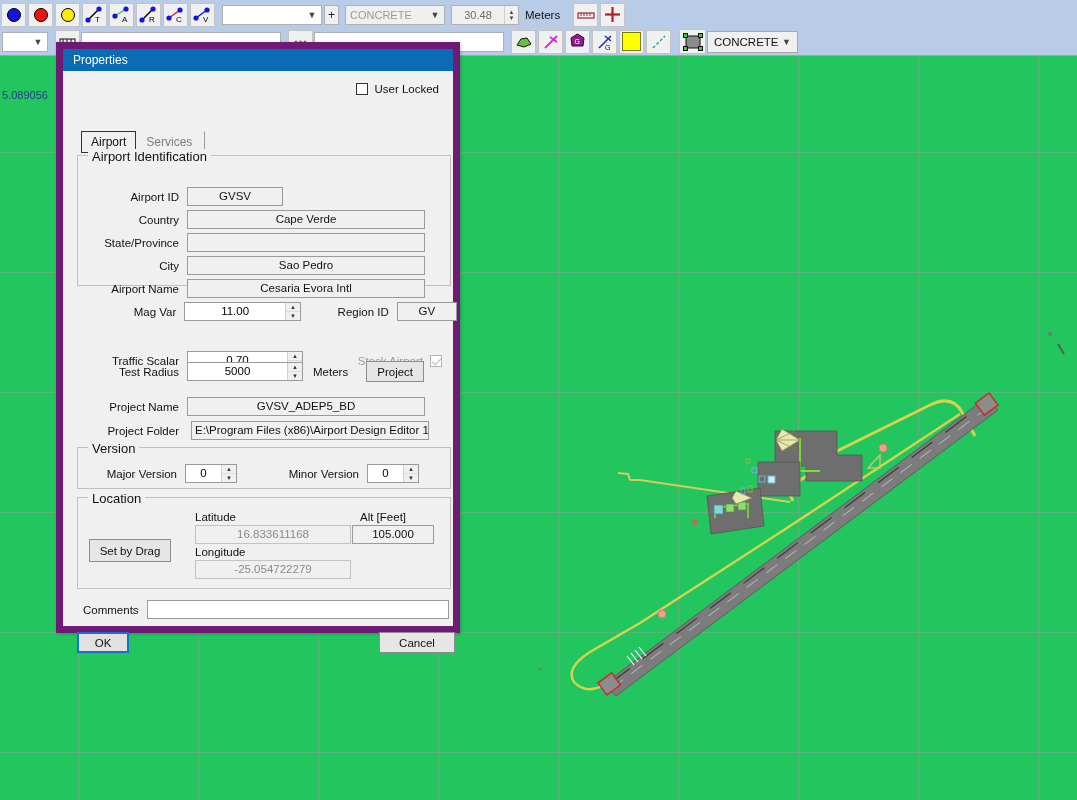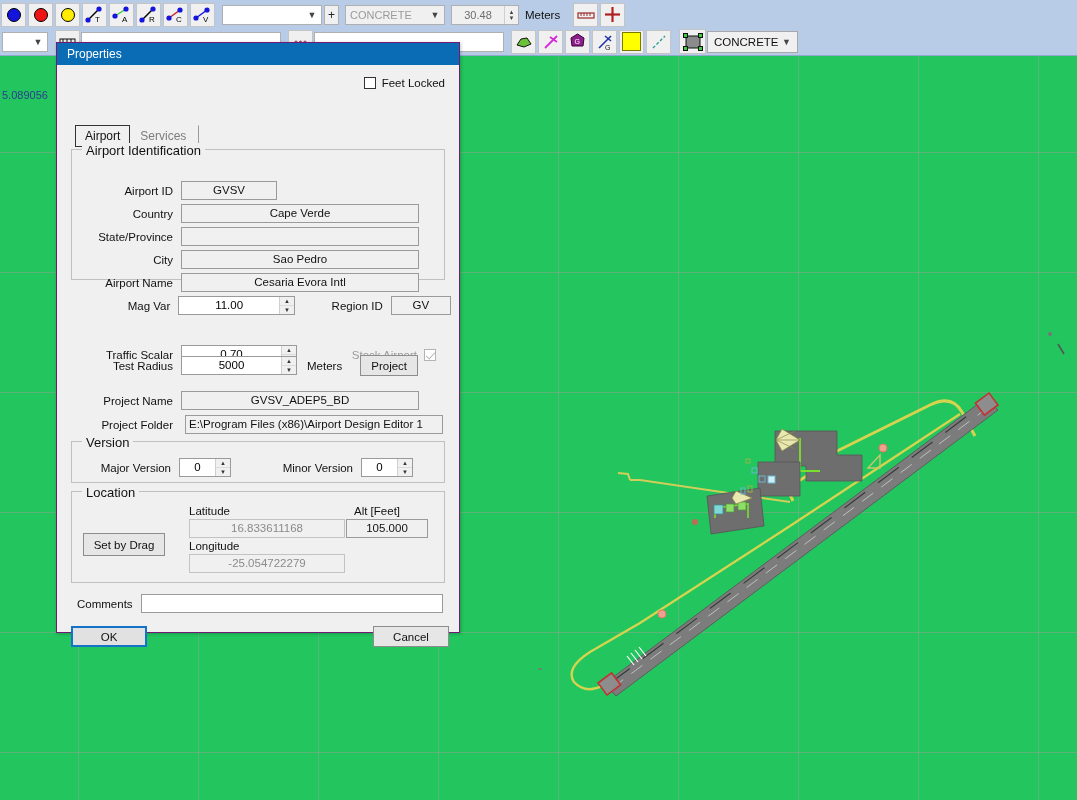--- a/index.html
+++ b/index.html
@@ -73,21 +73,21 @@
   .tb-text{font-size:11.5px;color:#111;margin:0 6px;}
   .tb-sel-combo{
     height:22px;min-width:88px;background:#f0f0f0;border:1px solid #a8a8a8;
     box-sizing:border-box;display:flex;align-items:center;padding:0 2px 0 6px;
     font-size:11.5px;color:#111;cursor:pointer;
   }
   .yellow-swatch{width:17px;height:17px;background:#ffff00;border:1px solid #7a7a00;}
   
   #dialog{
     position:absolute;left:56px;top:42px;width:404px;height:591px;
-    background:#f0f0f0;border:1px solid #701a75;box-sizing:border-box;
+    background:#f0f0f0;border:7px solid #701a75;box-sizing:border-box;
     box-shadow:1px 1px 3px rgba(0,0,0,.22);
   }
   #dlg-title{
     height:22px;background:#0a6cb4;color:#fff;display:flex;align-items:center;
     padding-left:10px;font-size:12px;
   }
   #dlg-body{position:relative;padding:0 10px;}
   .userlock{
     position:absolute;right:14px;top:12px;display:flex;align-items:center;gap:6px;
     font-size:11.5px;color:#111;
@@ -400,21 +400,21 @@
 
 <div id="dialog">
   <div id="dlg-title">
     <span>Properties</span>
   </div>
 
   <div id="dlg-body">
 
     <div class="userlock">
       <span class="chk"></span>
-      <span>Feet Locked</span>
+      <span>User Locked</span>
     </div>
 
     <div id="tabs">
       <div class="tab active">Airport</div>
       <div class="tab inactive">Services</div>
     </div>
 
     <div class="group" style="left:14px;top:84px;width:374px;height:131px;">
       <span class="legend">Airport Identification</span>
     </div>
@@ -483,21 +483,21 @@
       <span class="btn" style="width:58px;height:21px;margin-left:18px;">Project</span>
     </div>
 
     <div class="fld-row" style="left:24px;top:326px;width:370px;">
       <span class="fld-label" style="width:92px;">Project Name</span>
       <span class="fld-box" style="width:238px;margin-left:8px;">GVSV_ADEP5_BD</span>
     </div>
 
     <div class="fld-row" style="left:24px;top:350px;width:370px;">
       <span class="fld-label" style="width:92px;">Project Folder</span>
-      <span class="fld-box leftalign" style="width:258px;margin-left:12px;">E:\Program Files (x86)\Airport Design Editor 1</span>
+      <span class="fld-box leftalign" style="width:238px;margin-left:12px;">E:\Program Files (x86)\Airport Design Editor 1</span>
     </div>
 
     <div class="group" style="left:14px;top:376px;width:374px;height:42px;padding-left:20px;">
       <span class="legend">Version</span>
     </div>
     <div class="fld-row" style="left:20px;top:393px;width:380px;">
       <span class="fld-label" style="width:94px;">Major Version</span>
       <span class="spinbox" style="width:52px;margin-left:8px;">
         <span class="val">0</span>
         <span class="spn">
@@ -526,17 +526,17 @@
     <span class="fld-box readonly" style="position:absolute;left:132px;top:489px;width:156px;">-25.054722279</span>
 
     <span class="fld-label" style="position:absolute;left:297px;top:440px;">Alt [Feet]</span>
     <span class="fld-box" style="position:absolute;left:289px;top:454px;width:82px;">105.000</span>
 
     <span class="btn" style="position:absolute;left:26px;top:468px;width:82px;height:23px;">Set by Drag</span>
 
     <span class="fld-label" style="position:absolute;left:20px;top:533px;width:62px;text-align:left;">Comments</span>
     <input class="fld-box white" type="text" style="position: absolute; left: 84px; top: 529px; width: 302px; height: 19px; font-family: &quot;Liberation Sans&quot;, sans-serif;" placeholder="">
 
-    <span class="btn primary" style="position:absolute;left:14px;top:561px;width:76px;height:21px;">OK</span>
+    <span class="btn primary" style="position:absolute;left:14px;top:561px;width:52px;height:21px;">OK</span>
     <span class="btn" style="position:absolute;left:316px;top:561px;width:76px;height:21px;">Cancel</span>
 
   </div>
 </div>
 
 </body></html>

